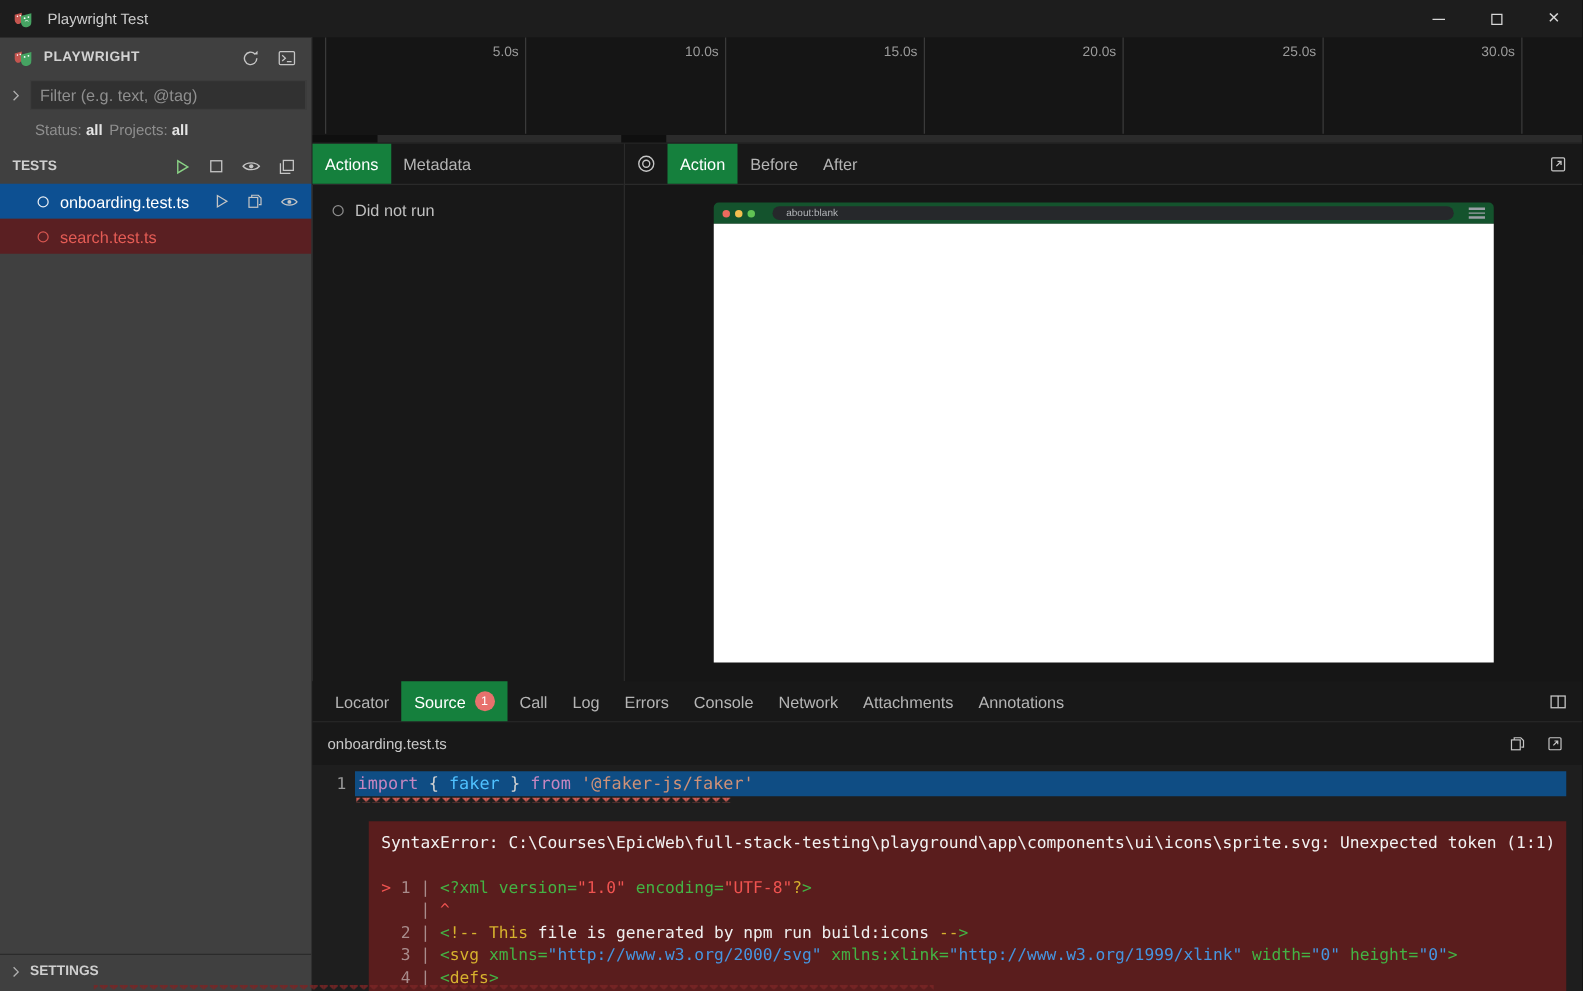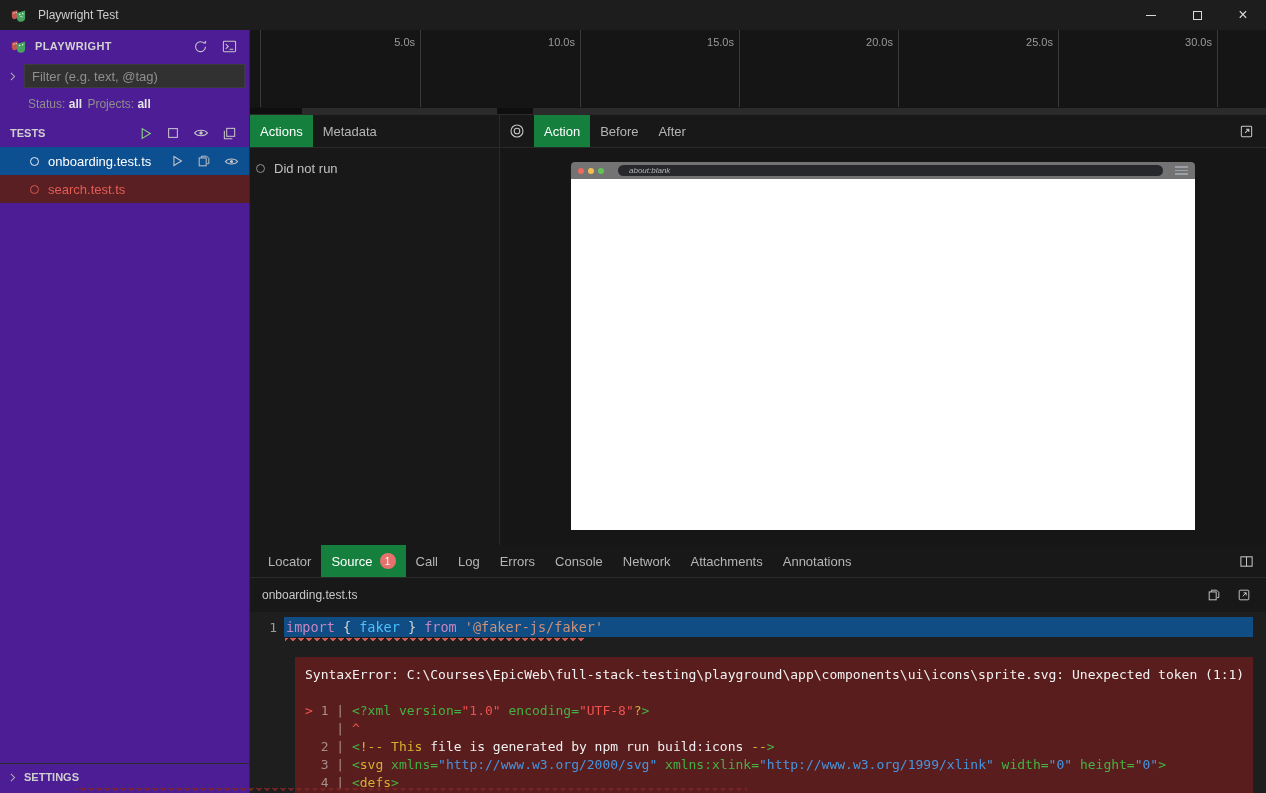--- a/index.html
+++ b/index.html
@@ -12,21 +12,21 @@
             display:flex;align-items:center;}
   .logo{margin-left:10px;display:flex;align-items:center;}
   .title-text{margin-left:11px;font-size:12px;color:#cdcdcd;}
   .win-controls{margin-left:auto;display:flex;height:100%;}
   .win-btn{width:46px;height:100%;display:flex;align-items:center;justify-content:center;color:#d8d8d8;}
   .min-glyph{display:block;width:10px;height:1px;background:#d8d8d8;}
   .max-glyph{display:block;width:9px;height:9px;border:1px solid #d8d8d8;}
   .close-glyph{font-size:16px;line-height:1;}
 
   
-  .sidebar{position:absolute;top:30px;left:0;width:250px;bottom:0;background:#4c1d95;
+  .sidebar{position:absolute;top:30px;left:0;width:250px;bottom:0;background:#404040;
            border-right:1px solid #2b2b2b;}
   .sb-header{height:32px;display:flex;align-items:center;padding:0 10px;}
   .sb-title{font-weight:bold;font-size:11px;letter-spacing:.4px;color:#d2d2d2;margin-left:8px;}
   .sb-header-actions{margin-left:auto;display:flex;gap:9px;}
   .icon-btn{width:20px;height:20px;display:flex;align-items:center;justify-content:center;
             color:#c5c5c5;cursor:pointer;}
   .sb-filter{display:flex;align-items:center;height:28px;padding-right:4px;}
   .chev{width:24px;display:flex;justify-content:center;color:#b0b0b0;}
   .filter-input{flex:1;height:24px;background:#313131;border:1px solid #3c3c3c;color:#cccccc;
                 font-size:13px;padding:0 7px;outline:none;font-family:"Liberation Sans",sans-serif;}
@@ -55,28 +55,28 @@
               transform:translateX(-100%);padding-right:4px;white-space:nowrap;}
   .tl-strip{position:absolute;left:0;right:0;bottom:0;height:6px;background:#2b2b2b;}
   .tl-seg{position:absolute;top:0;bottom:0;background:#0f0f0f;}
 
   .panes{position:absolute;top:85px;left:0;right:0;height:430px;display:flex;}
   .tabbar{height:33px;display:flex;align-items:center;border-bottom:1px solid #2a2a2a;background:#181818;}
   .tab{padding:0 10px;height:100%;display:flex;align-items:center;font-size:13px;color:#b5b5b5;cursor:pointer;}
   .tab.selected{background:#15803d;color:#ffffff;}
 
   .actions-pane{width:250px;border-right:1px solid #2a2a2a;display:flex;flex-direction:column;}
-  .empty-state{display:flex;align-items:center;gap:9px;padding:13px 6px;font-size:13px;color:#c0c0c0;}
+  .empty-state{display:flex;align-items:center;gap:9px;padding:13px 16px;font-size:13px;color:#c0c0c0;}
 
   .snapshot-pane{flex:1;display:flex;flex-direction:column;}
   .target-btn{width:34px;height:100%;display:flex;align-items:center;justify-content:center;color:#c5c5c5;}
   .tab-spacer{flex:1;}
   .snapshot-area{flex:1;position:relative;background:#161616;}
   .browser{position:absolute;left:71px;top:14px;width:624px;height:368px;}
-  .chrome{height:17px;background:#737373;border-radius:4px 4px 0 0;display:flex;align-items:center;padding:0 7px;font-style:italic;}
+  .chrome{height:17px;background:#14532d;border-radius:4px 4px 0 0;display:flex;align-items:center;padding:0 7px;}
   .dot{width:6px;height:6px;border-radius:50%;margin-right:4px;flex:0 0 auto;}
   .dot.red{background:#ed6a5e;}.dot.yellow{background:#f5bf4f;}.dot.green{background:#61c454;}
   .url-pill{flex:1;height:11px;background:#26282b;border-radius:6px;margin:0 12px 0 10px;
             display:flex;align-items:center;padding:0 11px;font-size:8px;color:#b2b5b8;}
   .hamburger{width:13px;display:flex;flex-direction:column;gap:2px;}
   .hamburger span{display:block;height:1.6px;background:#9aa0a6;}
   .page{height:351px;background:#ffffff;}
 
   
   .bottom{position:absolute;left:0;right:0;top:515px;bottom:0;background:#181818;}

